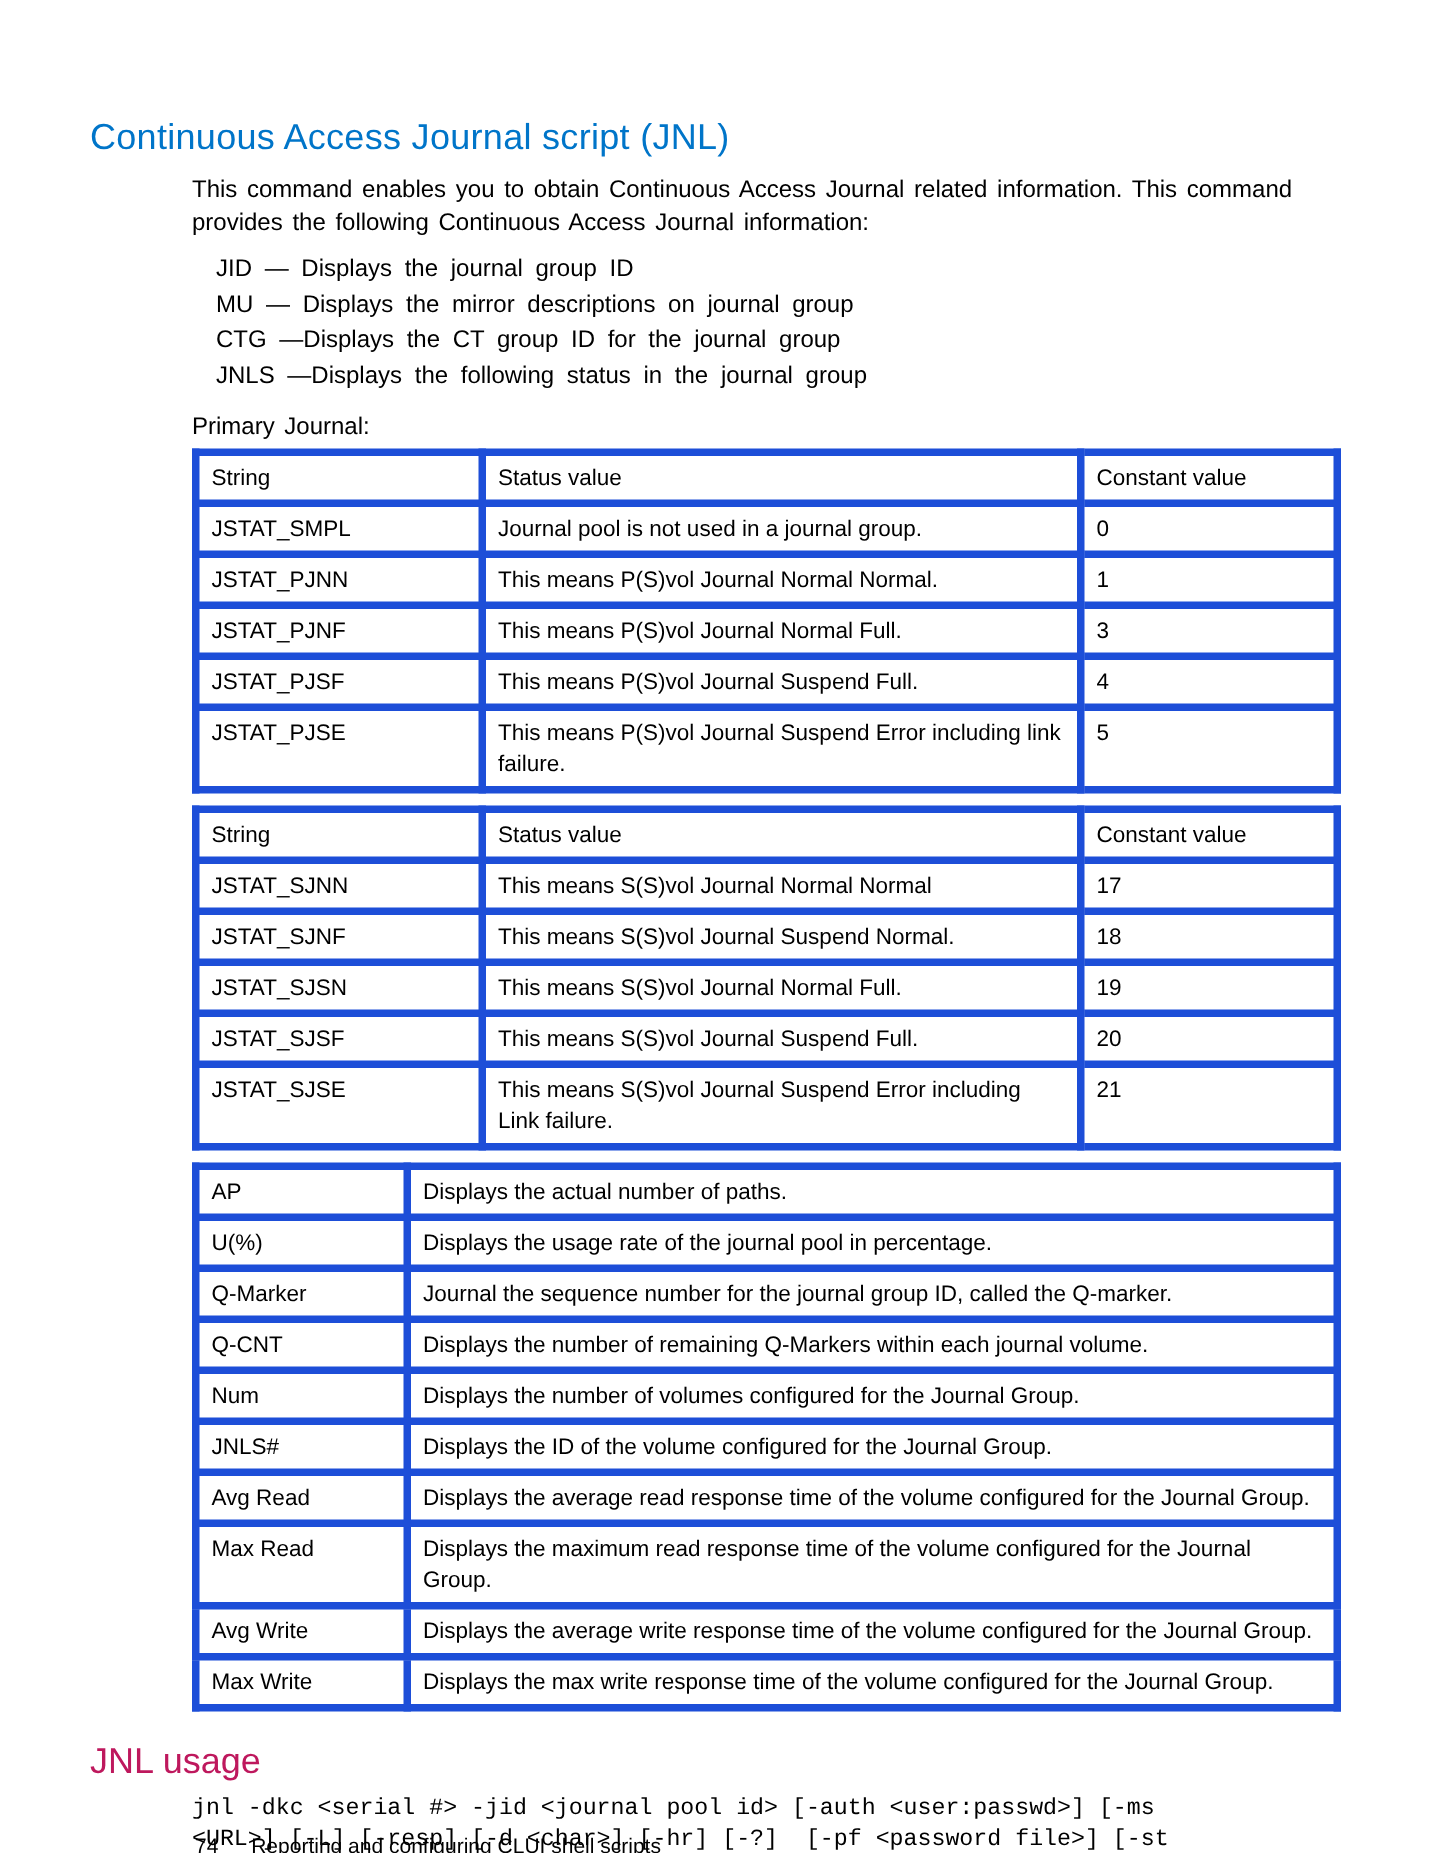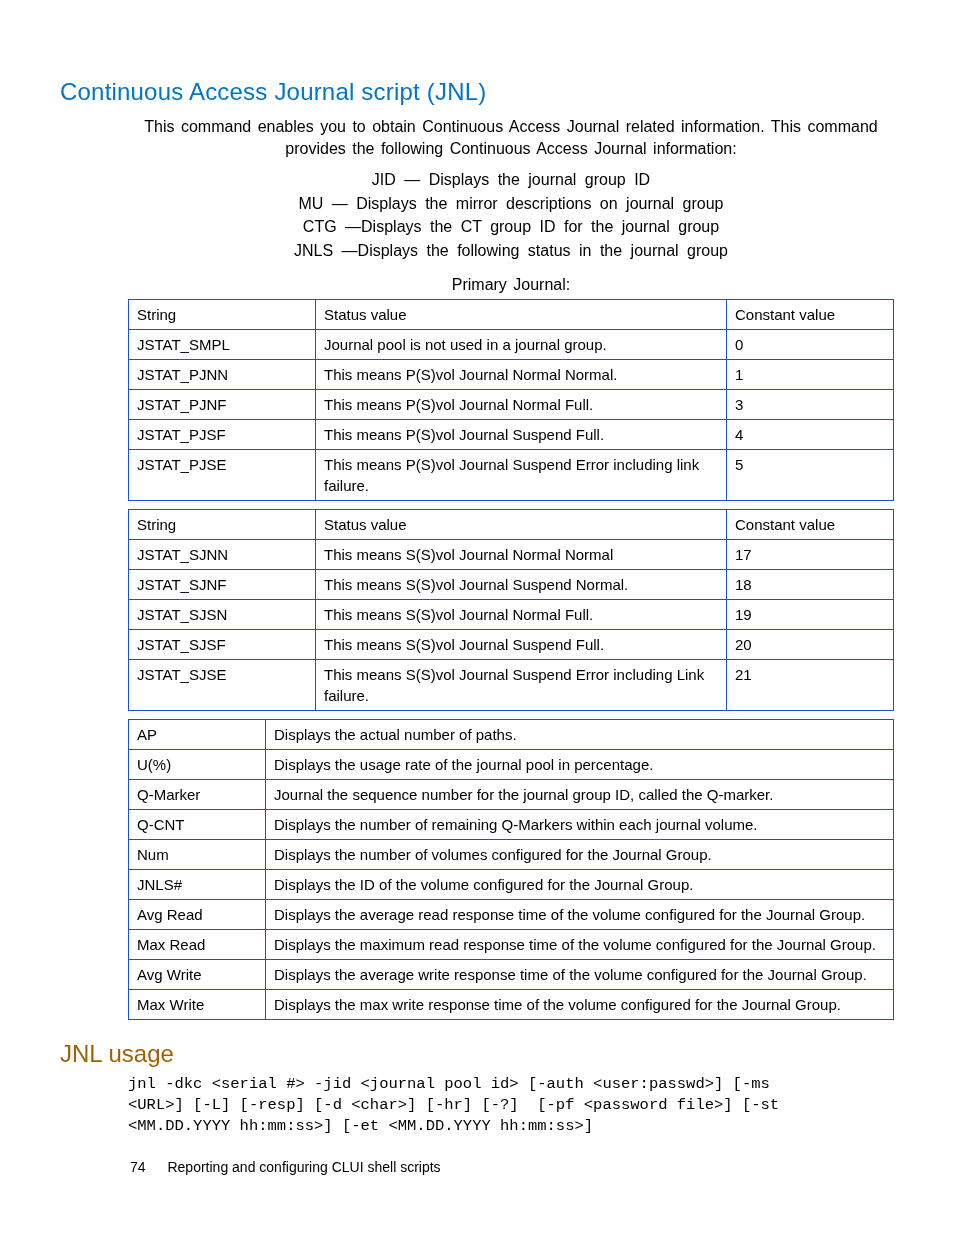--- a/index.html
+++ b/index.html
@@ -22,52 +22,51 @@
   h1.title {
     font-weight: 300;
     font-size: 24px;
     color: #0075c9;
     margin: 0 0 10px 0;
     letter-spacing: 0.2px;
   }
   h2.subtitle {
     font-weight: 300;
     font-size: 24px;
-    color: #a16207;
+    color: #be185d;
     margin: 20px 0 6px 0;
   }
   .body-indent {
     margin-left: 68px;
     margin-right: 0;
   }
   p.para {
     font-size: 16px;
     font-weight: 300;
     margin: 4px 0 10px 0;
     line-height: 1.35;
     word-spacing: 2px;
-    text-align: center;
   }
   p.tight {
     margin: 2px 16px;
     word-spacing: 4px;
   }
   p.label {
     margin: 12px 0 4px 0;
   }
   table.doc-table {
     border-collapse: collapse;
     width: 100%;
     font-size: 15px;
     font-weight: 300;
     margin-bottom: 8px;
   }
   table.doc-table th,
   table.doc-table td {
-    border: 1px solid #1d4ed8;
+    border: 5px solid #1d4ed8;
     padding: 4px 8px;
     text-align: left;
     vertical-align: top;
     line-height: 1.4;
   }
   table.doc-table thead td,
   table.doc-table tr.header td {
     font-weight: 300;
   }
   .t1 .c0 { width: 170px; }

